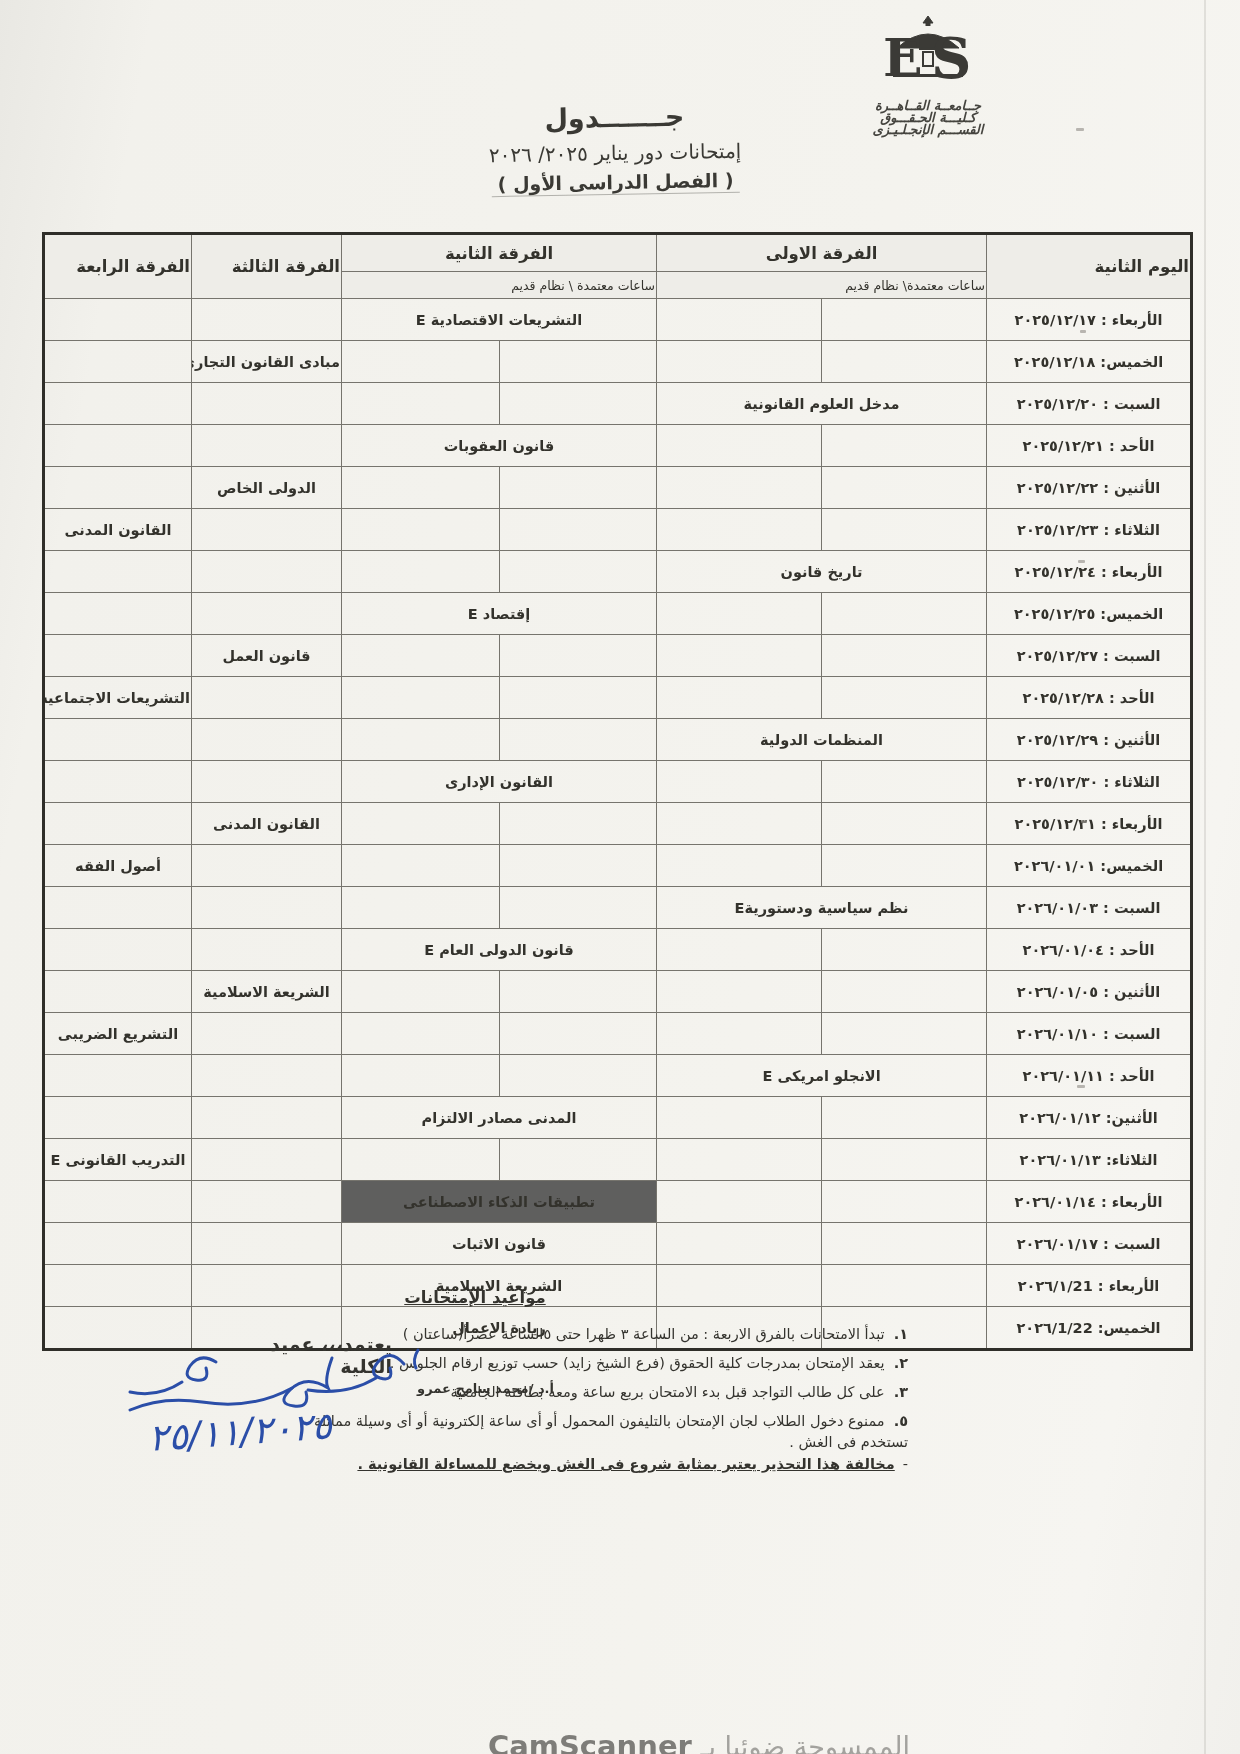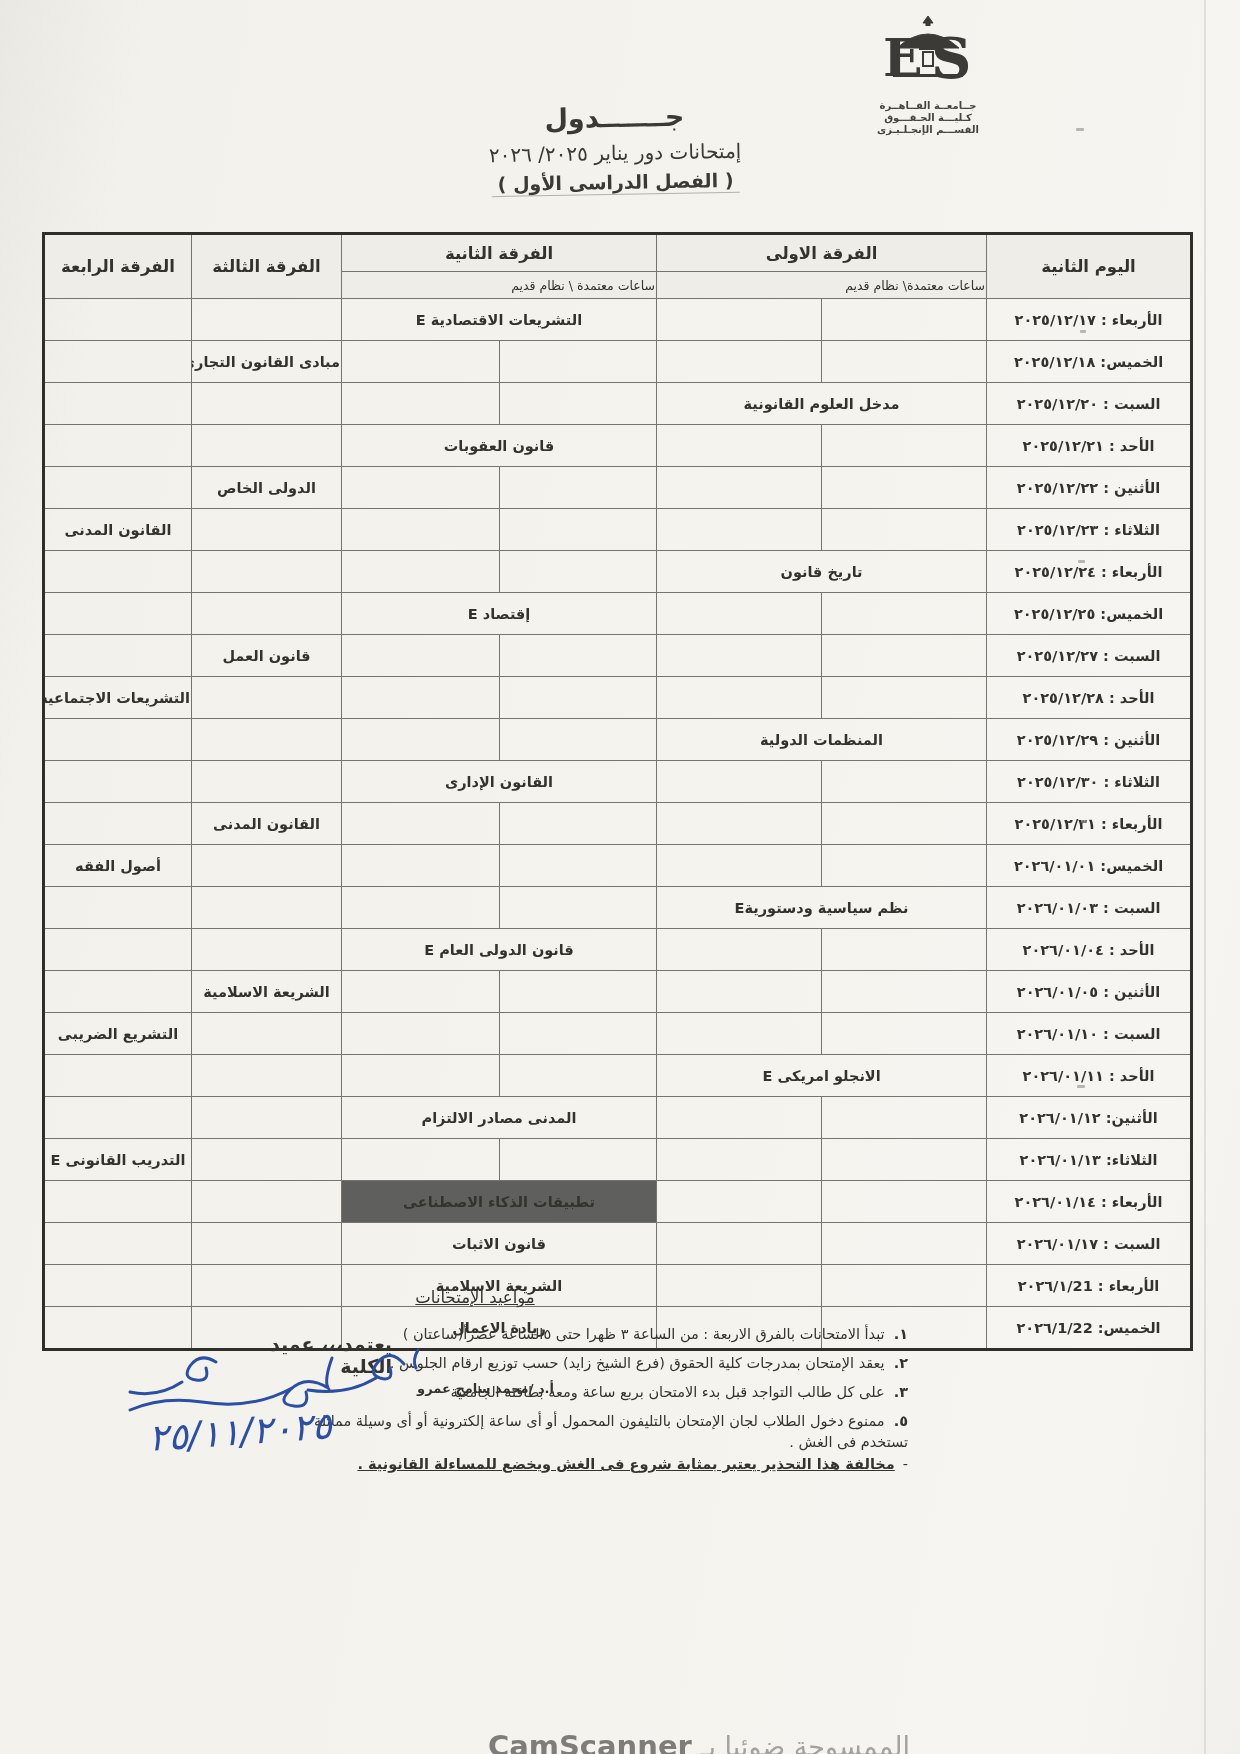--- a/index.html
+++ b/index.html
@@ -4,42 +4,42 @@
 <style>
   html,body{margin:0;padding:0;background:#d8d7d3;}
   .page{
     position:relative;width:1240px;height:1754px;margin:0 auto;overflow:hidden;
     background:linear-gradient(100deg,#e9e8e3 0%,#f2f1ec 10%,#f4f3ee 60%,#f6f5f1 88%,#f1f0ec 100%);
     font-family:"DejaVu Sans",sans-serif;color:#33322e;
   }
   
   .logo{position:absolute;top:14px;left:848px;width:160px;text-align:center;}
   .logo svg{display:block;margin:0 auto;}
-  .logo-lines{font-size:10px;line-height:12px;color:#45443f;font-weight:bold;letter-spacing:.5px;}
+  .logo-lines{font-size:13px;line-height:12px;color:#45443f;font-weight:bold;letter-spacing:.5px;font-style:italic;}
   
   .title-block{position:absolute;top:102px;left:380px;width:470px;text-align:center;transform:rotate(-1deg);}
   .title-1{font-size:27px;font-weight:bold;color:#3a3934;}
   .title-2{font-size:20px;margin-top:8px;color:#3a3934;}
   .title-3{font-size:19px;font-weight:600;margin-top:6px;color:#3a3934;border-bottom:1px solid rgba(58,57,52,.35);display:inline-block;padding:0 6px 1px;}
   
   table.schedule{
     position:absolute;top:232px;left:42px;width:1148px;border-collapse:collapse;table-layout:fixed;
     border:3px solid #2f2e29;background:transparent;
   }
   table.schedule th,table.schedule td{border:1px solid #76746d;overflow:hidden;white-space:nowrap;}
   table.schedule th{background:#eeede8;color:#33322c;}
   th.mainhead{font-size:16.5px;font-weight:bold;height:34px;}
   th.sub{font-size:12.5px;font-weight:normal;height:24px;border-bottom:3px solid #2f2e29;text-align:right;}
-  th.span2{border-bottom:3px solid #2f2e29;}
+  th.span2{border-bottom:3px solid #2f2e29;text-align:right;}
   table.schedule td{height:39px;text-align:center;font-size:14.5px;color:#33322c;}
   td.daycell{font-weight:600;font-size:15px;letter-spacing:.2px;}
   td.subject{font-weight:600;}
   td.hl{background:#5f5f5e;color:#191812;}
   
-  .notes-title{position:absolute;top:1288px;left:330px;width:290px;text-align:center;font-size:16.5px;font-weight:normal;text-decoration:underline;color:#34332e;}
+  .notes-title{position:absolute;top:1288px;left:330px;width:290px;text-align:center;font-size:16.5px;font-weight:bold;text-decoration:underline;color:#34332e;}
   .notes{position:absolute;top:1316px;right:332px;width:600px;direction:rtl;text-align:right;font-size:14.5px;line-height:21px;color:#34332e;}
   .note{margin-bottom:1px;margin-top:8px;}
   .note .num{margin-left:9px;font-weight:600;}
   .warning{margin-top:1px;}
   .warning .dash{margin-left:8px;}
   .warning .warn-text{text-decoration:underline;font-weight:600;}
   
   .approve{position:absolute;top:1333px;left:242px;width:150px;direction:rtl;font-size:19px;font-weight:600;color:#34332e;}
   .signature{position:absolute;top:1338px;left:96px;}
   .dean-name{position:absolute;top:1381px;left:384px;width:170px;direction:rtl;font-size:13px;font-weight:600;color:#34332e;}

